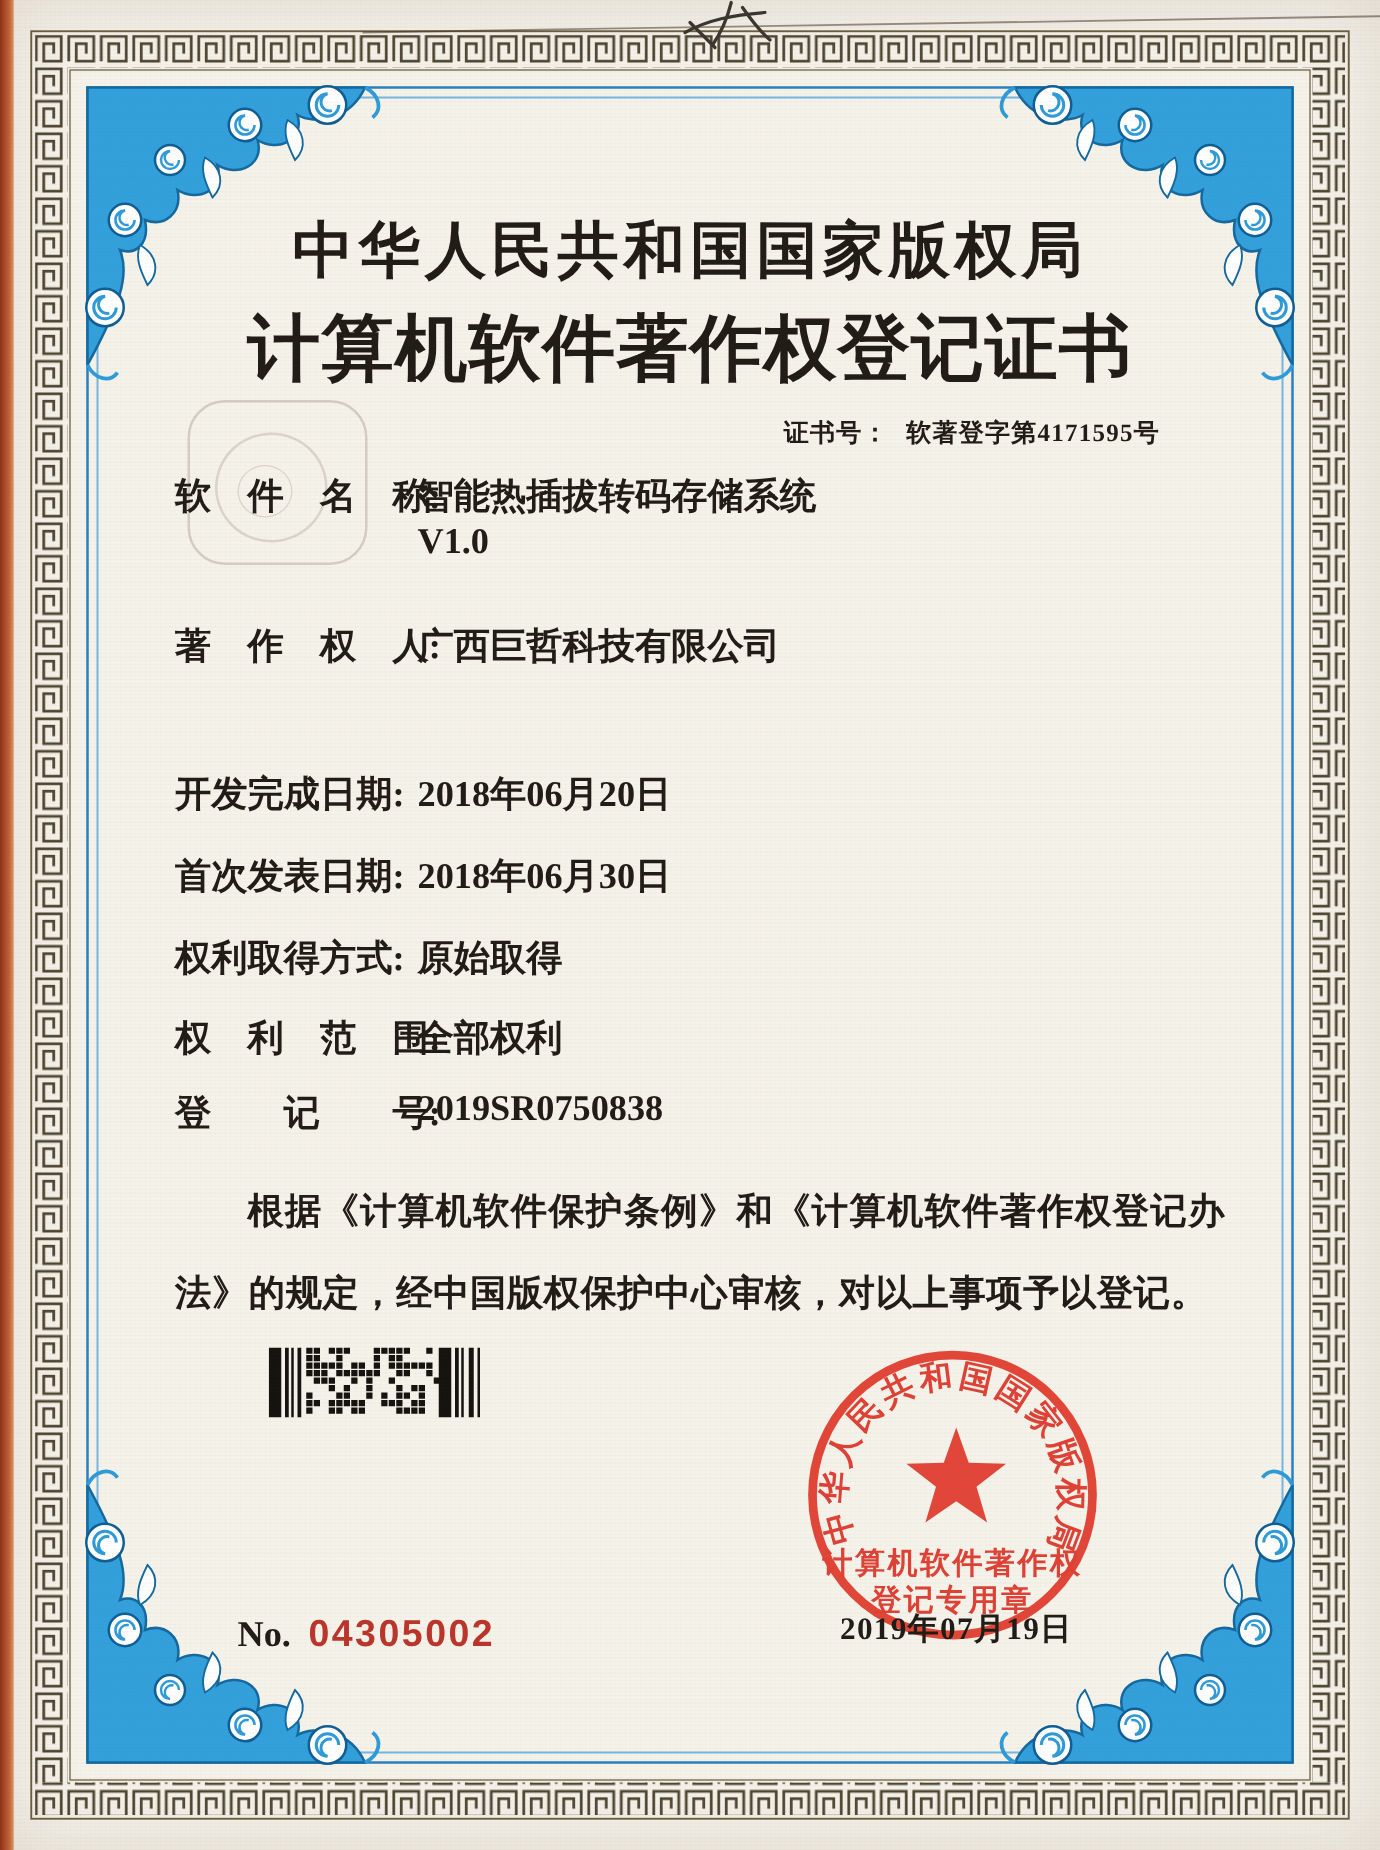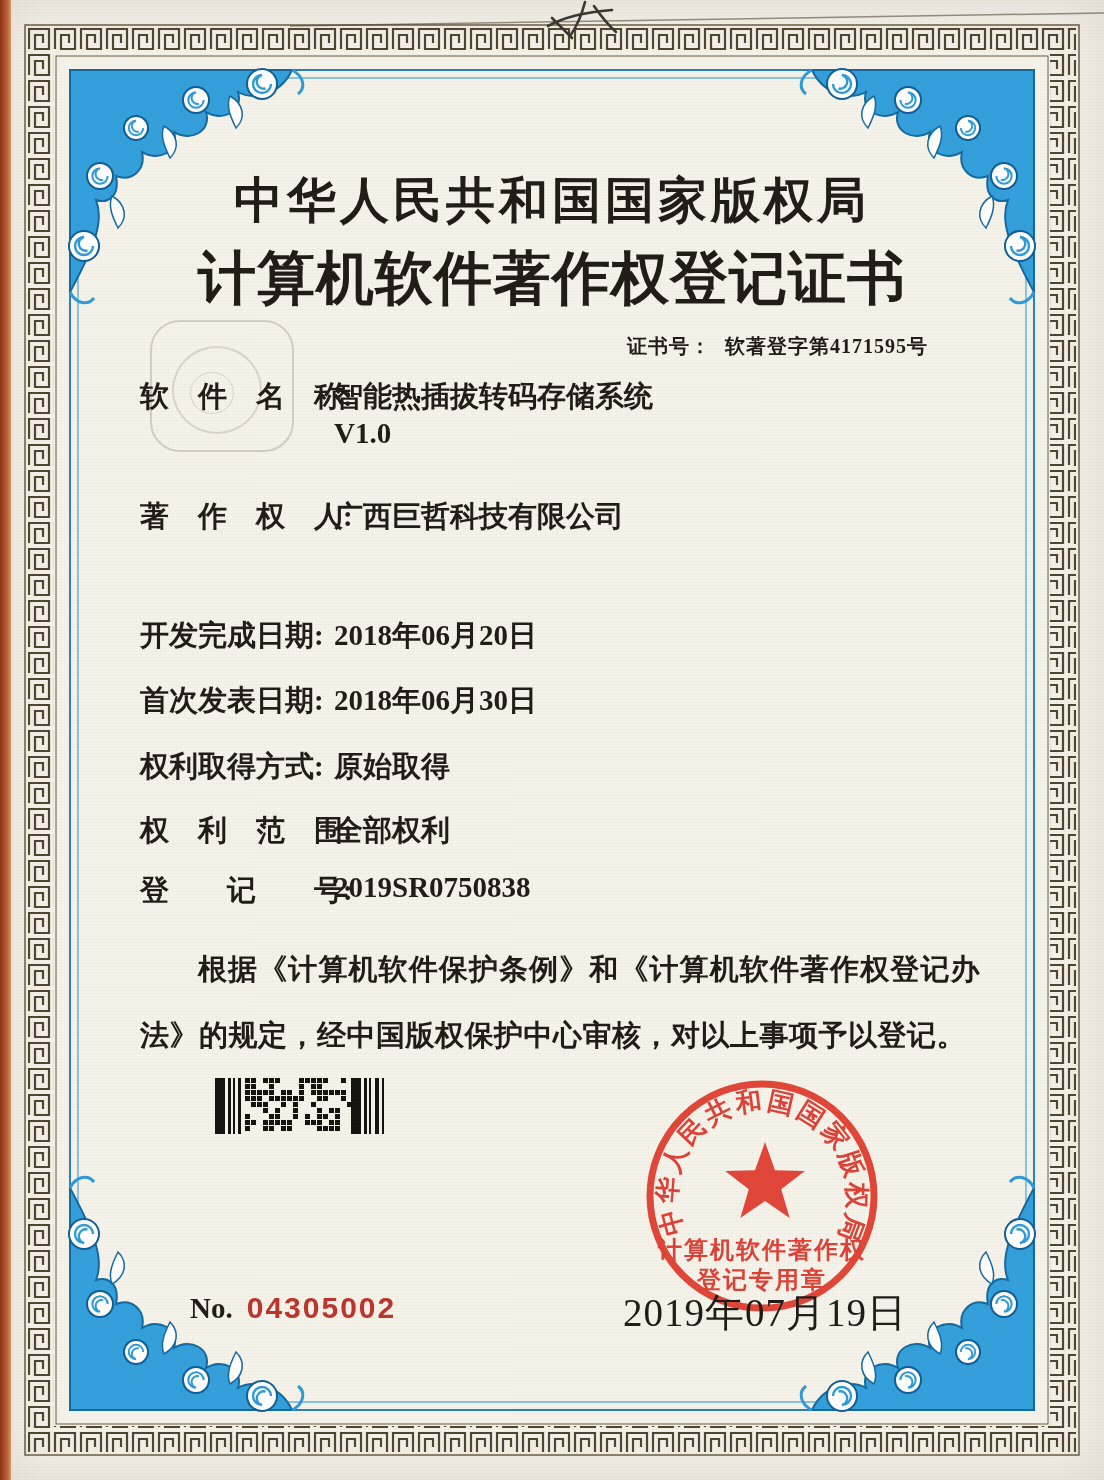--- a/index.html
+++ b/index.html
@@ -30,21 +30,21 @@
   .certno .cv{margin-left:14px;}
   .row{position:absolute;left:0;top:0;width:1104px;height:44px;}
   .lbl{position:absolute;left:140px;top:0;font-size:29px;font-weight:700;white-space:pre;}
   .val{position:absolute;left:334px;top:0;font-size:29px;font-weight:600;white-space:pre;}
   .val2{top:40px;}
   .para{position:absolute;left:140px;top:936px;width:840px;font-size:29px;font-weight:600;
         line-height:66px;text-indent:58px;text-align:justify;letter-spacing:.5px;}
   .barcode{position:absolute;left:215px;top:1078px;}
   .seal-svg{position:absolute;left:627px;top:1061px;}
   .issue-date{position:absolute;left:600px;top:1286px;width:330px;text-align:center;
-        font-size:39px;font-weight:400;letter-spacing:1px;z-index:3;}
+        font-size:25px;font-weight:700;letter-spacing:1px;z-index:3;}
   .no-line{position:absolute;left:190px;top:1291px;font-size:29px;font-weight:700;}
   .no-line .digits{font-family:"Liberation Sans","DejaVu Sans",sans-serif;
         color:#bb352b;font-weight:600;font-size:30px;letter-spacing:2px;margin-left:14px;}
   
   .wm1{position:absolute;left:150px;top:320px;width:140px;height:128px;border-radius:30px;
        border:2px solid rgba(110,100,80,.25);}
   .wm2{position:absolute;left:172px;top:346px;width:86px;height:84px;border-radius:50%;
        border:2px solid rgba(110,100,80,.20);}
   .wm3{position:absolute;left:190px;top:372px;width:42px;height:40px;border-radius:50%;
        border:1px solid rgba(110,100,80,.20);}

